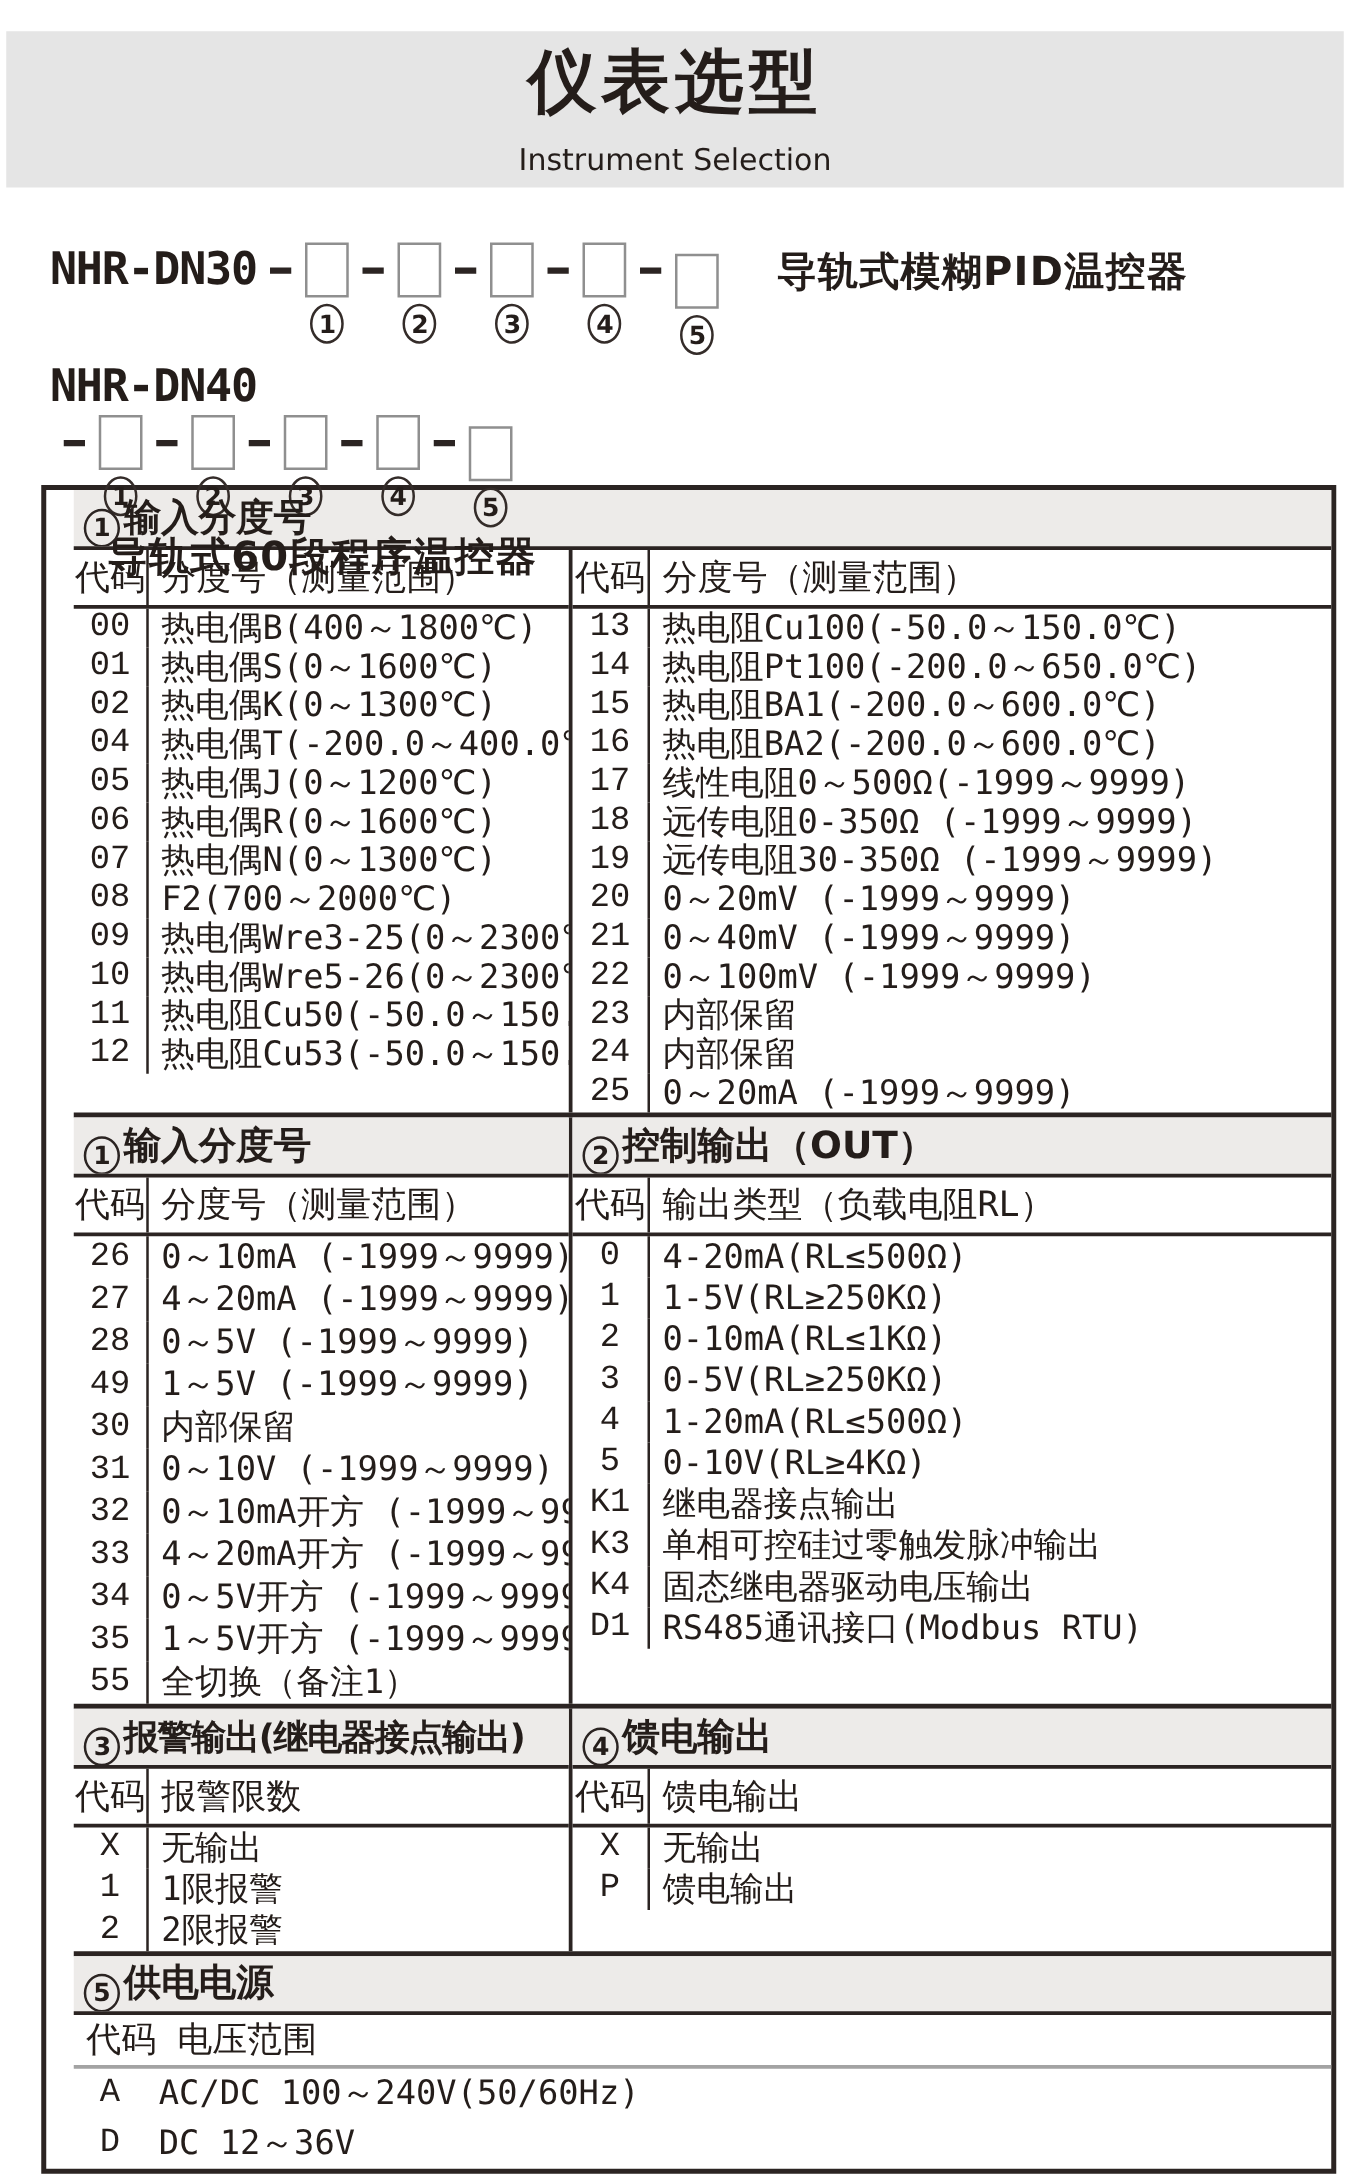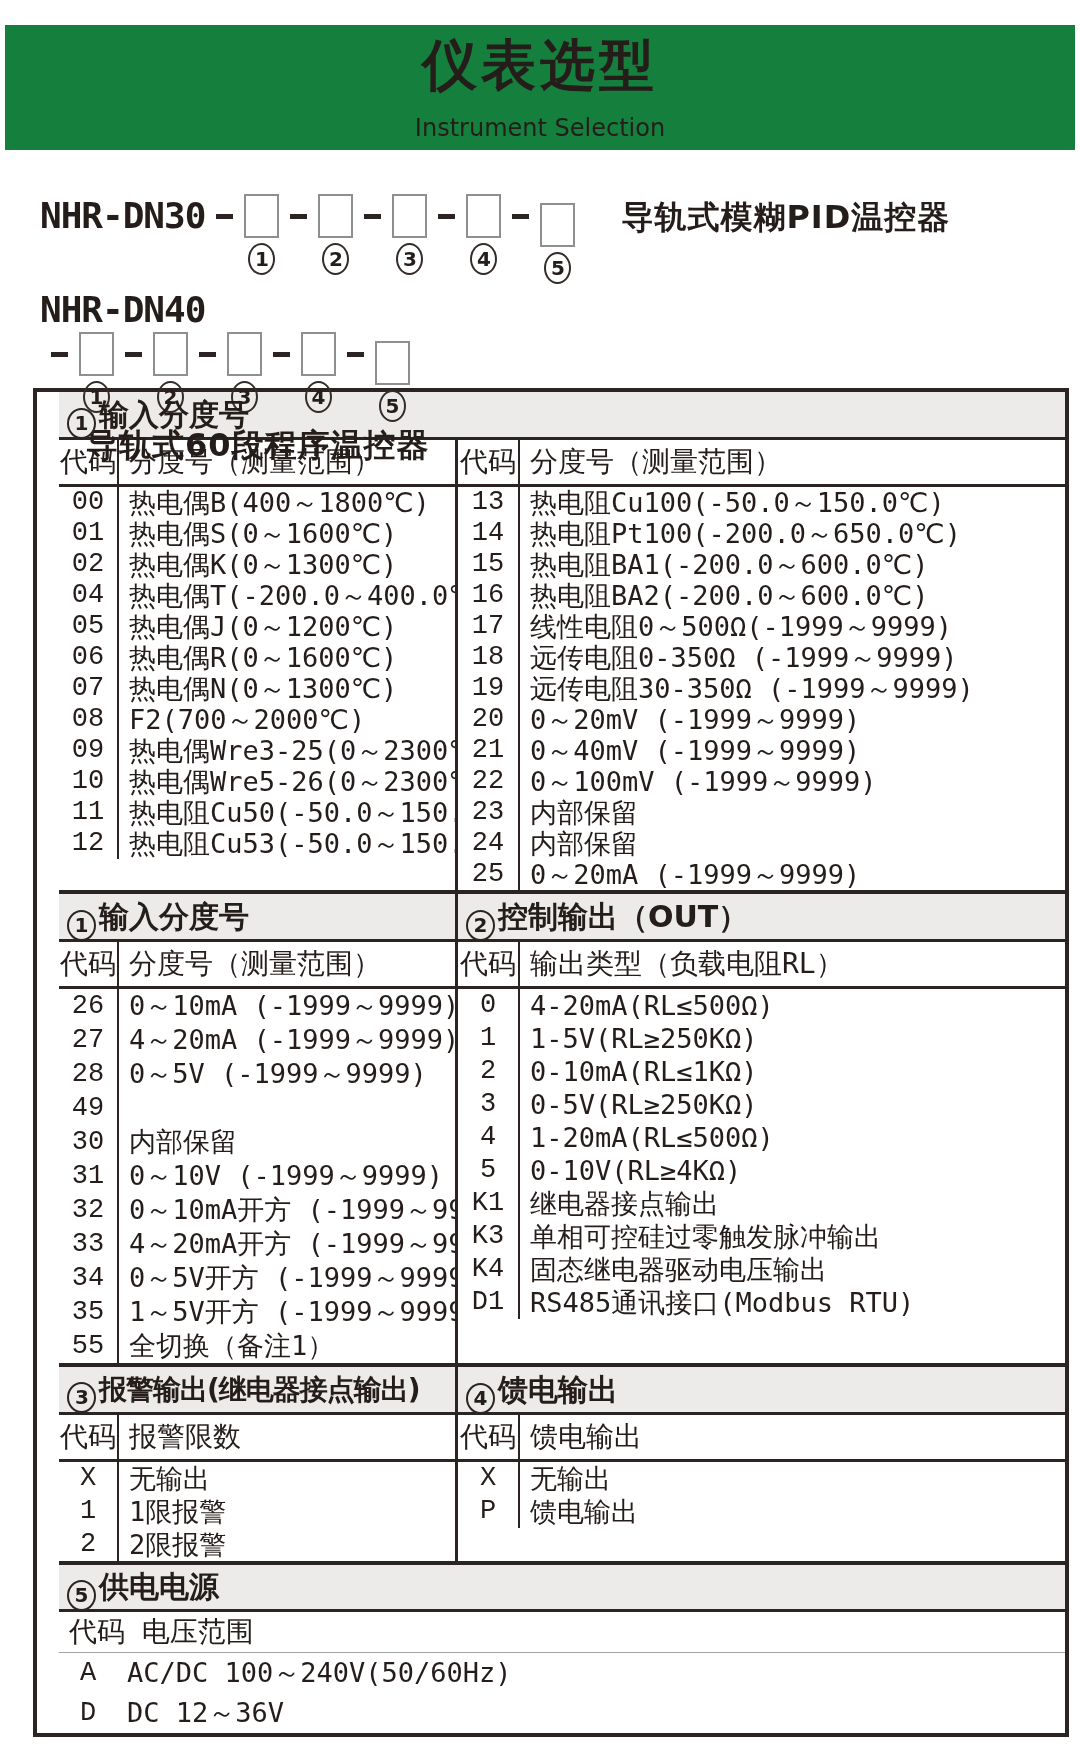--- a/index.html
+++ b/index.html
@@ -1,20 +1,20 @@
 <!DOCTYPE html>
 <html><head>
 <meta charset="utf-8">
 <style>
   html,body{margin:0;padding:0;background:#fff;}
   body{width:1080px;height:1746px;overflow:hidden;color:#241d1a;
        font-family:"DejaVu Sans",sans-serif;}
 
   
-  .banner{margin:25px 5px 0;height:125px;background:#15803d;
+  .banner{margin:25px 5px 0;height:125px;background:#e5e5e5;
           display:flex;flex-direction:column;align-items:center;justify-content:center;}
   .banner-title{font-size:55px;font-weight:bold;letter-spacing:4px;line-height:60px;}
   .banner-sub{font-size:24px;line-height:26px;margin-top:20px;}
 
   
   .model-area{padding:44px 0 0 40px;height:194px;}
   .model-block{display:flex;align-items:flex-start;text-align:center;}
   .model-block + .model-block{margin-top:4px;flex-direction:column;}
   .model-name{font-family:"DejaVu Sans Mono","DejaVu Sans",sans-serif;
               font-size:36px;font-weight:bold;line-height:44px;letter-spacing:-1px;}
@@ -58,21 +58,21 @@
   .s1 .trow{height:31px;line-height:31px;font-size:27px;}
   .s2l .trow{height:34px;line-height:34px;font-size:27px;}
   .s2r .trow{height:33px;line-height:33px;font-size:27px;}
   .s3 .trow{height:33px;line-height:33px;font-size:27px;}
   .s2l .tbody,.s2r .tbody,.s3 .tbody{height:100%;}
   .fullbody{min-height:100%;}
 
   
   .power .sec-title{height:44px;line-height:44px;}
   .power .headrow2{height:40px;line-height:40px;font-size:28px;padding-left:10px;
-                   border-bottom:1px solid #a3a3a3;}
+                   border-bottom:3px solid #a3a3a3;}
   .power .trow{height:40px;line-height:40px;font-size:27px;}
   .power .t-code{border-right:0;}
 </style>
 </head>
 <body>
 
 <div class="banner">
   <div class="banner-title">仪表选型</div>
   <div class="banner-sub">Instrument Selection</div>
 </div>
@@ -349,20 +349,21 @@
               <div class="t-desc">4～20mA (-1999～9999)</div>
             </div>
 
             <div class="trow">
               <div class="t-code">28</div>
               <div class="t-desc">0～5V (-1999～9999)</div>
             </div>
 
             <div class="trow">
               <div class="t-code">49</div>
+              <div class="t-desc">1～5V (-1999～9999)</div>
             </div>
 
             <div class="trow">
               <div class="t-code">30</div>
               <div class="t-desc">内部保留</div>
             </div>
 
             <div class="trow">
               <div class="t-code">31</div>
               <div class="t-desc">0～10V (-1999～9999)</div>

